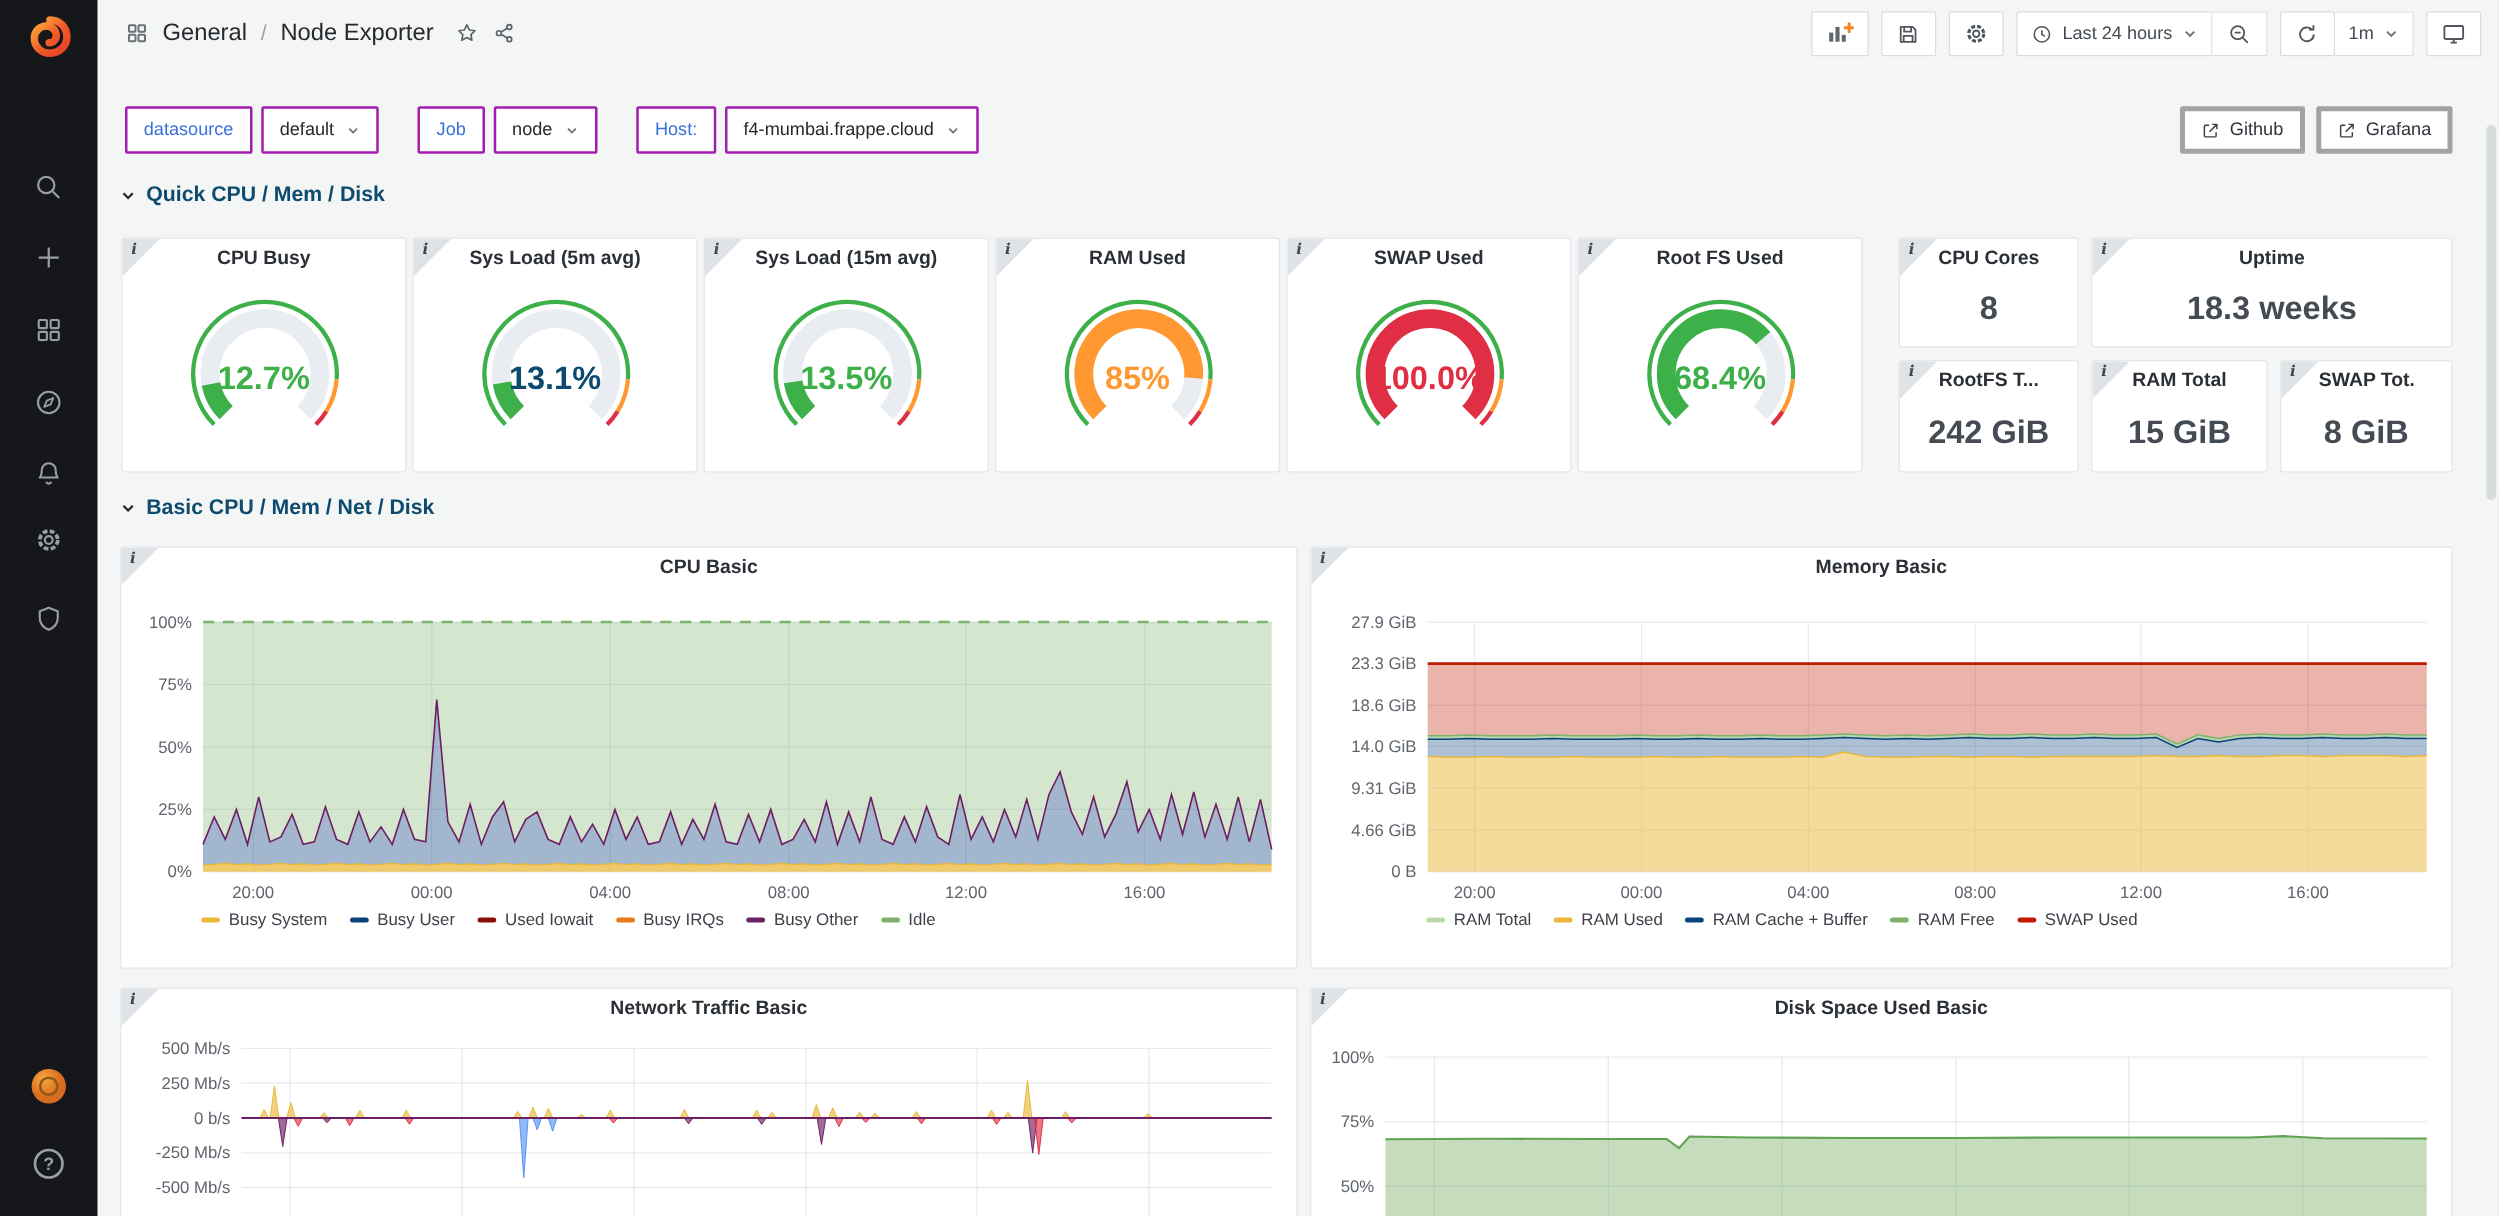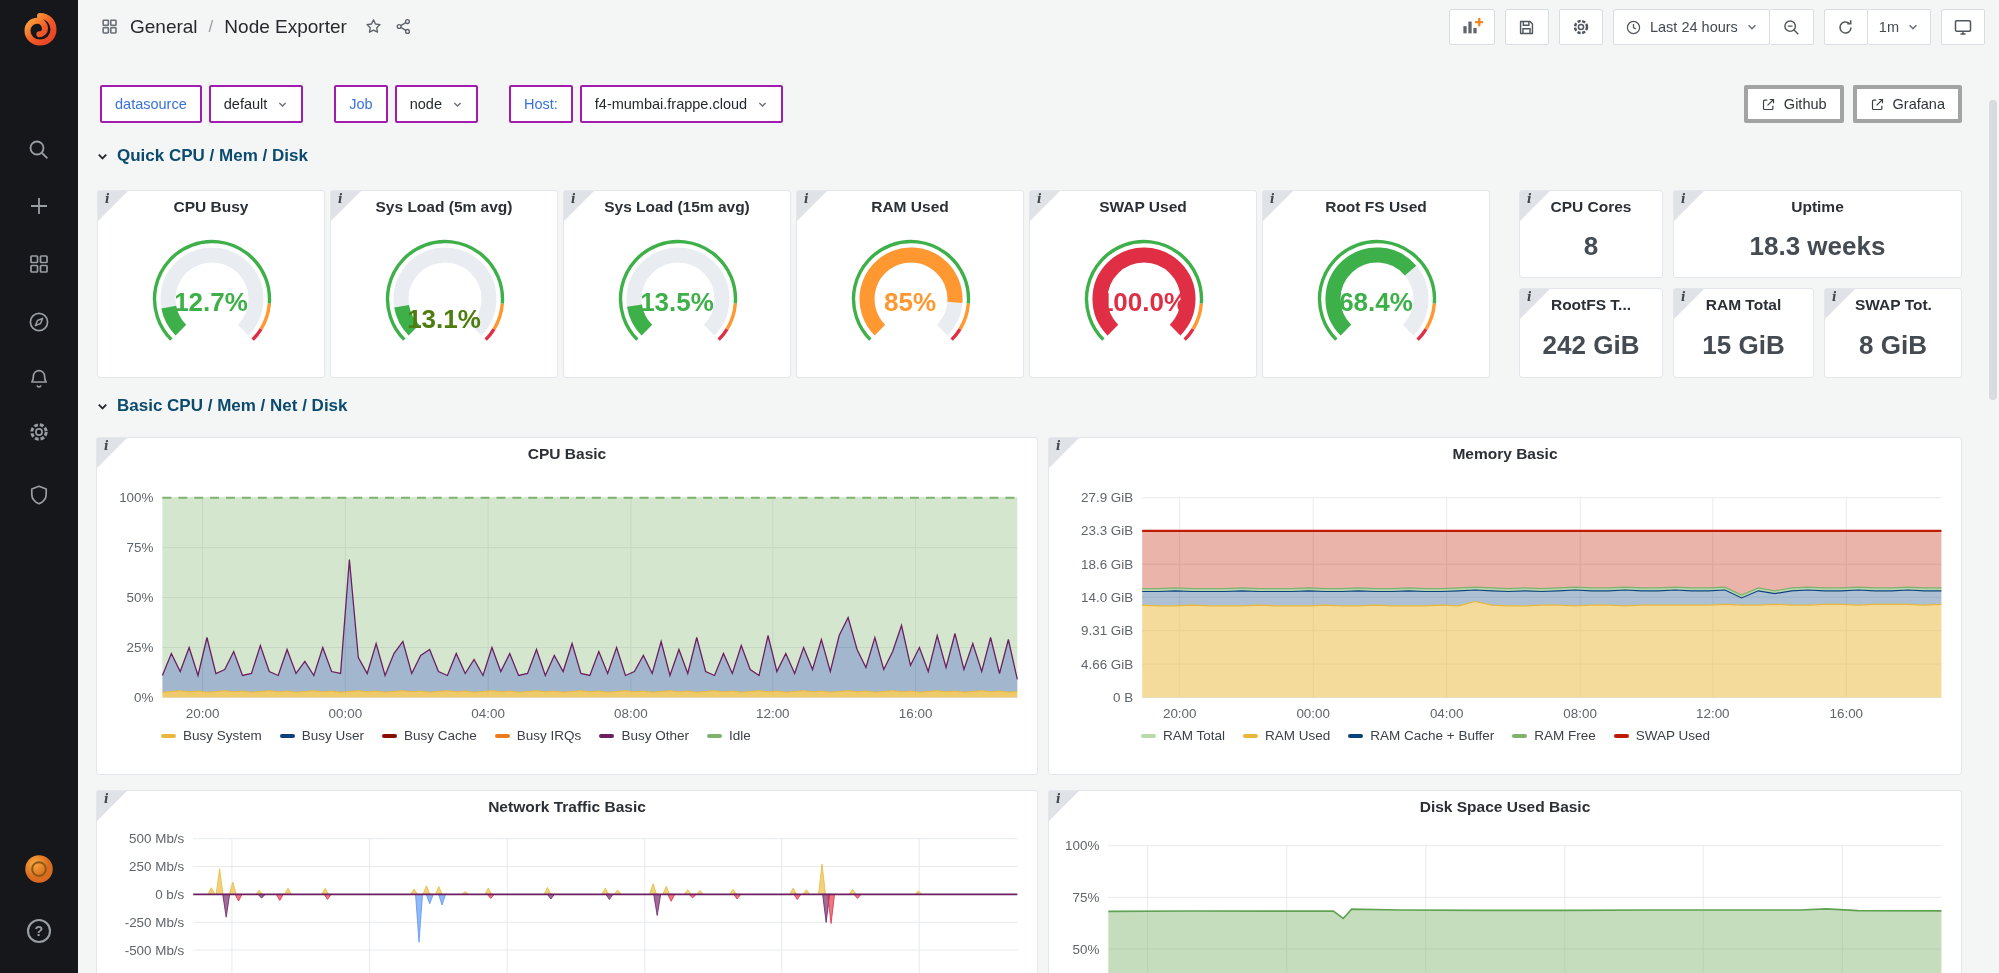--- a/index.html
+++ b/index.html
@@ -291,21 +291,21 @@
           <span class="ii">i</span>
         </div>
         <div class="ptitle">Sys Load (5m avg)</div>
         <svg width="200" height="132" viewBox="0 0 200 132" style="position:absolute;left:14px;top:36px;">
           <path d="M 68.89 103.11 A 44 44 0 1 1 131.11 103.11" fill="none" stroke="#e9edf2" stroke-width="15"></path>
           <path d="M 68.89 103.11 A 44 44 0 0 1 56.62 79.36" fill="none" stroke="#3eb049" stroke-width="15"></path>
           <path d="M 59.34 112.66 A 57.5 57.5 0 1 1 157.32 76.51" fill="none" stroke="#3eb049" stroke-width="3.4"></path>
           <path d="M 157.32 76.51 A 57.5 57.5 0 0 1 149.03 102.04" fill="none" stroke="#ff9830" stroke-width="3.4"></path>
           <path d="M 149.03 102.04 A 57.5 57.5 0 0 1 140.66 112.66" fill="none" stroke="#e02f44" stroke-width="3.4"></path>
         </svg>
-        <div class="gval" style="top: 113px; color: #4d7c0f;">13.1%</div>
+        <div class="gval" style="top: 96px; color: #0c4a6e;">13.1%</div>
       </div>
       <div class="panel" style="left: 563px; top: 190px; width: 228px; height: 188px;">
         <div class="icorner">
           <div class="tri"></div>
           <span class="ii">i</span>
         </div>
         <div class="ptitle">Sys Load (15m avg)</div>
         <svg width="200" height="132" viewBox="0 0 200 132" style="position:absolute;left:14px;top:36px;">
           <path d="M 68.89 103.11 A 44 44 0 1 1 131.11 103.11" fill="none" stroke="#e9edf2" stroke-width="15"></path>
           <path d="M 68.89 103.11 A 44 44 0 0 1 56.49 78.54" fill="none" stroke="#3eb049" stroke-width="15"></path>
@@ -440,21 +440,21 @@
           <div class="legitem">
             <span class="sw" style="background: rgb(234, 184, 57);"></span>
             <span>Busy System</span>
           </div>
           <div class="legitem">
             <span class="sw" style="background: rgb(10, 67, 124);"></span>
             <span>Busy User</span>
           </div>
           <div class="legitem">
             <span class="sw" style="background: rgb(137, 15, 2);"></span>
-            <span>Busy Cache</span>
+            <span>Used Iowait</span>
           </div>
           <div class="legitem">
             <span class="sw" style="background: rgb(235, 123, 24);"></span>
             <span>Busy IRQs</span>
           </div>
           <div class="legitem">
             <span class="sw" style="background: rgb(109, 31, 98);"></span>
             <span>Busy Other</span>
           </div>
           <div class="legitem">

